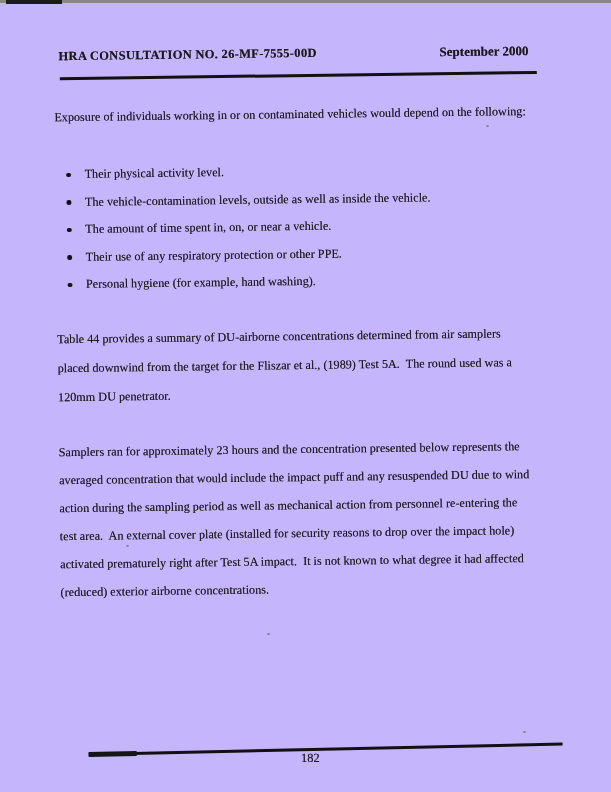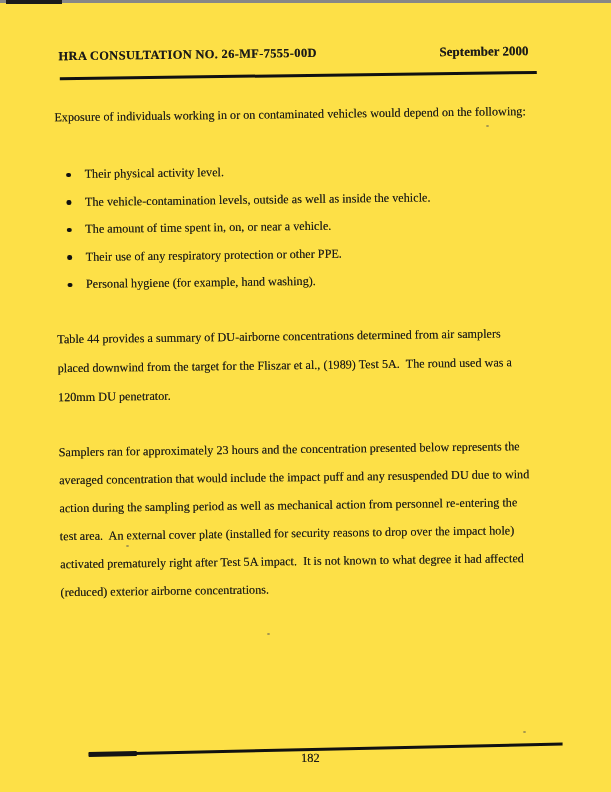--- a/index.html
+++ b/index.html
@@ -4,21 +4,21 @@
 <style>
   html, body {
     margin: 0;
     padding: 0;
     background: #ffffff;
   }
   .page {
     position: relative;
     width: 611px;
     height: 792px;
-    background: #fde047;
+    background: #c4b5fd;
     overflow: hidden;
     font-family: "Liberation Serif", "DejaVu Serif", serif;
     color: #1a1a1a;
   }
   
   .scan-top {
     position: absolute;
     top: 0; left: 0; right: 0;
     height: 3px;
     background: #878787;

